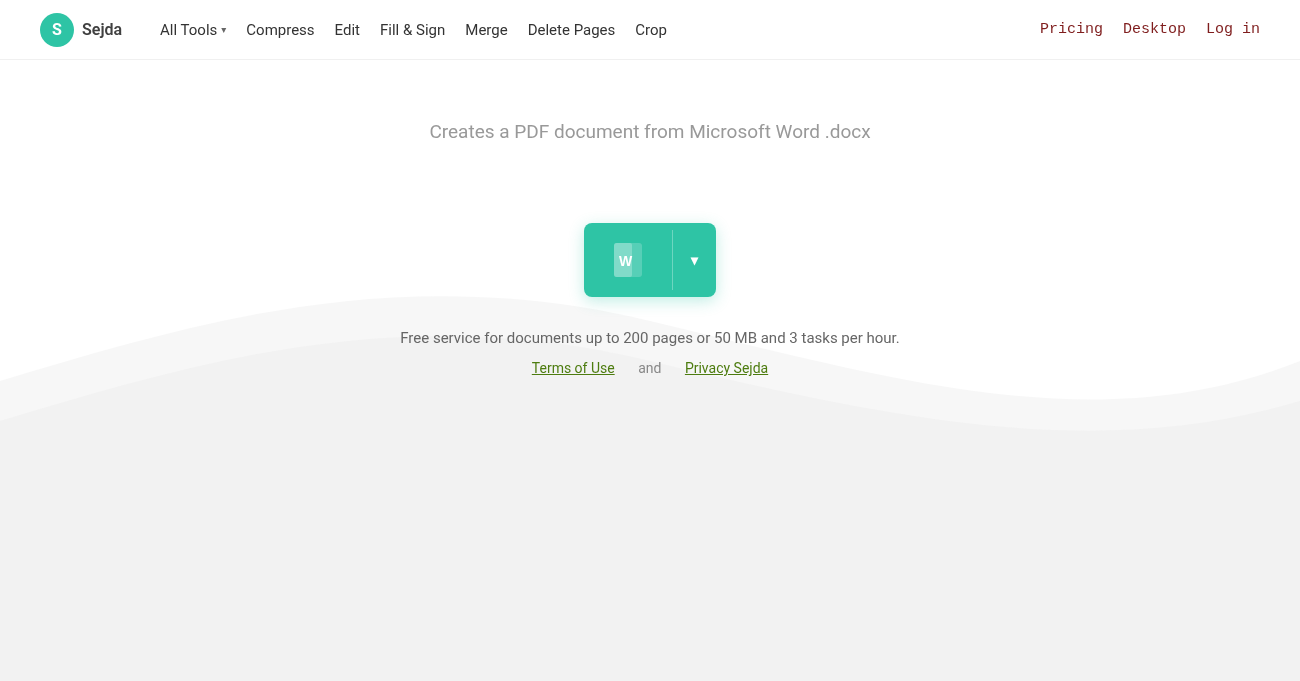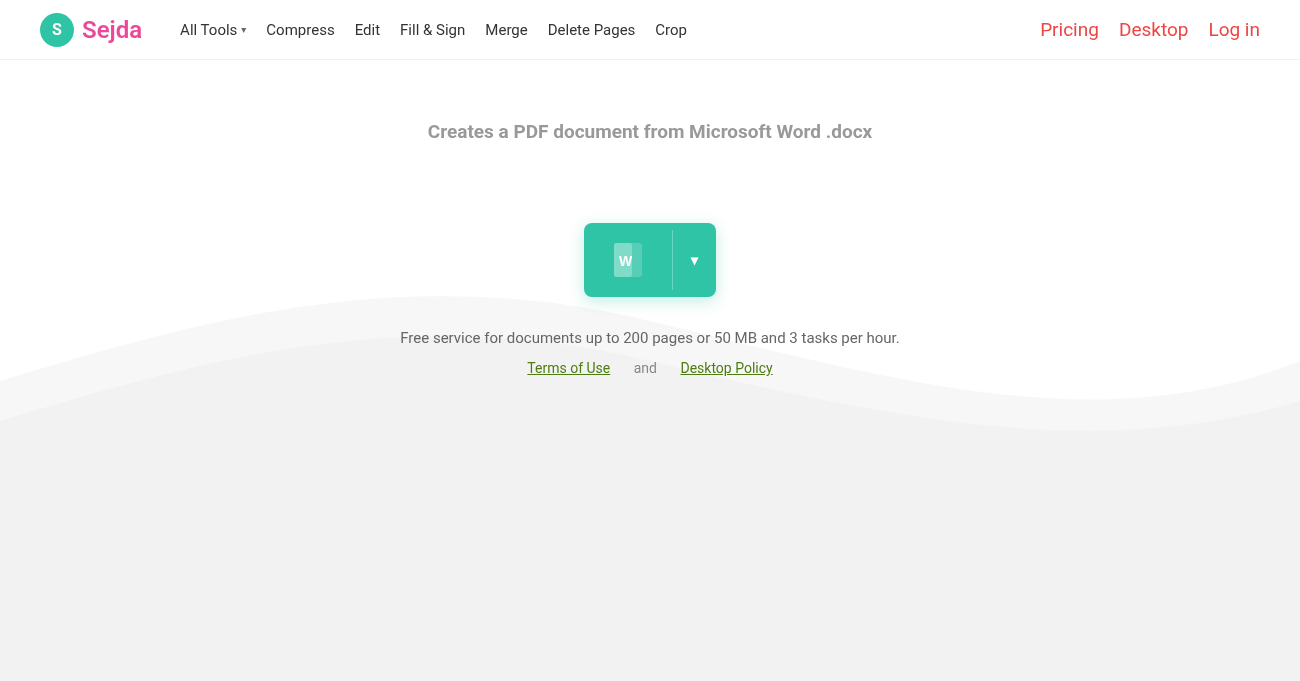--- a/index.html
+++ b/index.html
@@ -48,23 +48,23 @@
       border-radius: 50%;
       display: flex;
       align-items: center;
       justify-content: center;
       color: white;
       font-weight: bold;
       font-size: 16px;
     }
 
     .logo-text {
-      font-size: 24px;
+      font-size: 16px;
       font-weight: 600;
-      color: #ec4899;
+      color: #404040;
     }
 
     .nav-menu {
       display: flex;
       align-items: center;
     }
 
     .nav-item {
       display: flex;
       align-items: center;
@@ -83,24 +83,25 @@
       color: #666;
     }
 
     .nav-right {
       display: flex;
       align-items: center;
       gap: 20px;
     }
 
     .nav-right-item {
-      font-size: 19px;
-      color: #ef4444;
+      font-size: 15px;
+      color: #7f1d1d;
       cursor: pointer;
       text-decoration: none;
+      font-family: Liberation Mono, monospace;
     }
 
     
     main {
       display: flex;
       flex-direction: column;
       align-items: center;
       padding-top: 60px;
       position: relative;
       height: calc(681px - 60px);
@@ -113,21 +114,20 @@
       color: #222;
       margin-bottom: 14px;
       text-align: center;
     }
 
     .page-subtitle {
       font-size: 19px;
       color: #999;
       text-align: center;
       margin-bottom: 0;
-      font-weight: bold;
     }
 
     
     .wave-bg {
       position: absolute;
       bottom: 0;
       left: 0;
       width: 100%;
       height: 420px;
       z-index: 0;
@@ -281,17 +281,17 @@
       </div>
     </button>
 
     <div class="info-text">
       <div>Free service for documents up to 200 pages or 50 MB and 3 tasks per hour.</div>
     </div>
 
     <div class="links-row">
       <a>Terms of Use</a>
       <span style="margin: 0 20px;">and</span>
-      <a>Desktop Policy</a>
+      <a>Privacy Sejda</a>
     </div>
   </div>
 
 </main>
 
 </body></html>

